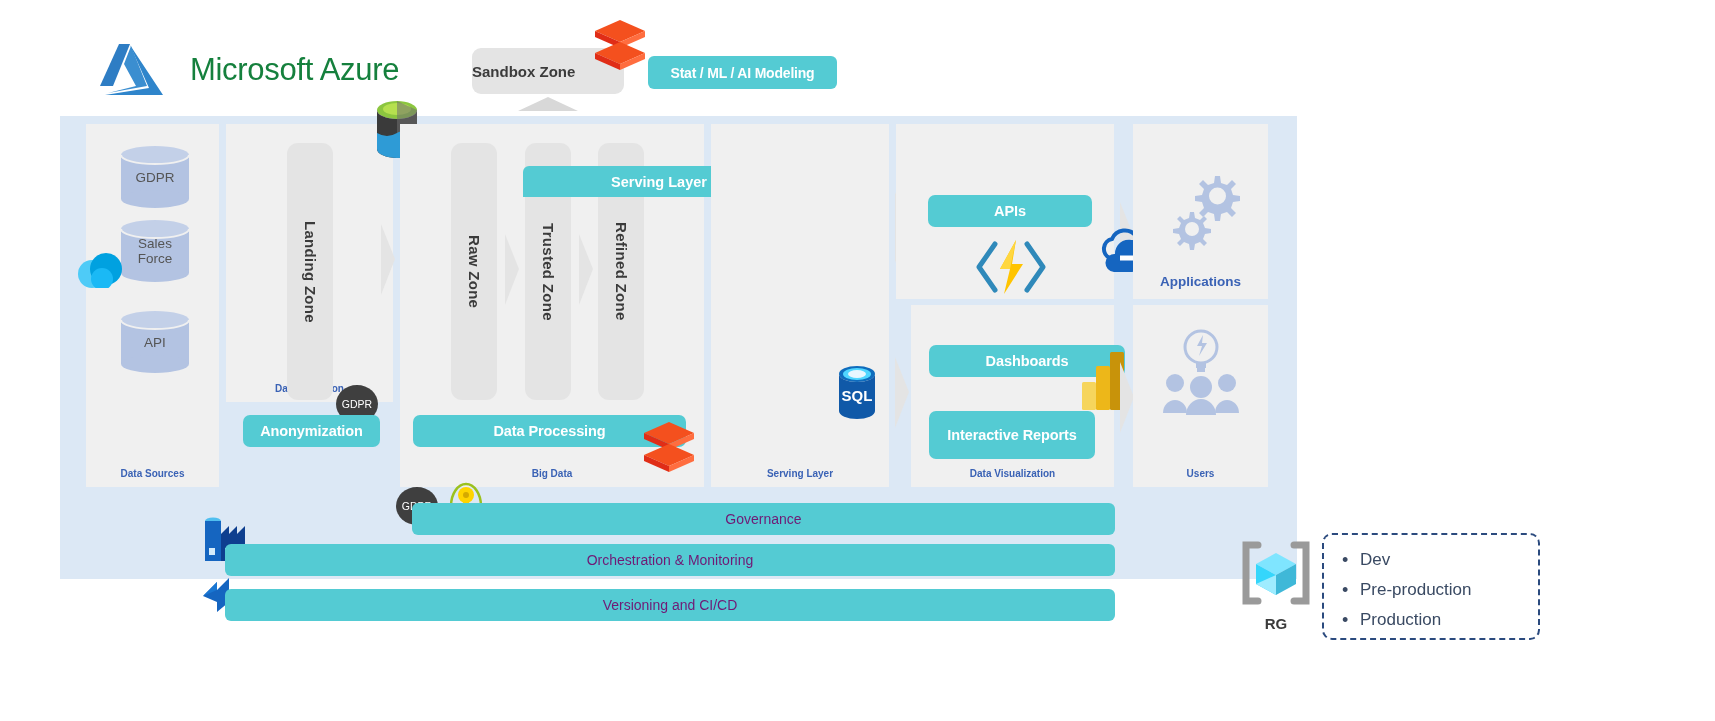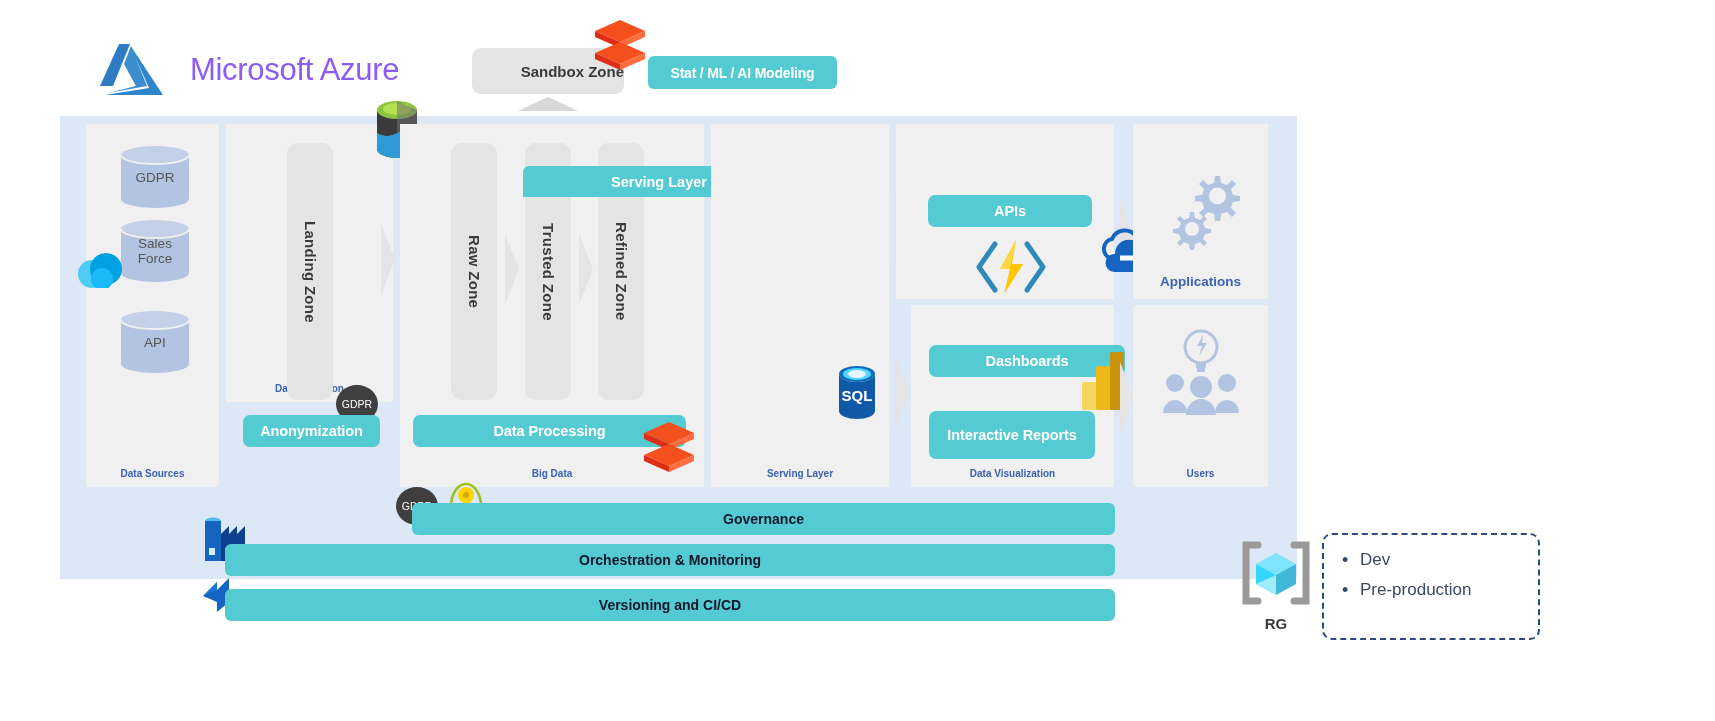--- a/index.html
+++ b/index.html
@@ -5,27 +5,27 @@
   * { box-sizing: border-box; margin:0; padding:0; }
   body {
     width:1715px; height:721px; background:#ffffff;
     font-family:"Liberation Sans", sans-serif; position:relative; overflow:hidden;
   }
   .canvas { position:absolute; left:0; top:0; width:1715px; height:721px; }
 
   
   .azure-logo { position:absolute; left:100px; top:42px; display:flex; align-items:center; gap:14px; }
   .azure-mark { width:76px; height:56px; }
-  .azure-text { font-size:31px; color:#8b5cf6; font-weight:400; letter-spacing:-0.3px; }
+  .azure-text { font-size:31px; color:#15803d; font-weight:400; letter-spacing:-0.3px; }
 
   
   .sandbox-box {
     position:absolute; left:472px; top:48px; width:152px; height:46px;
     background:#e4e4e4; border-radius:9px;
-    display:flex; align-items:center; justify-content:flex-end;
+    display:flex; align-items:center; justify-content:flex-start;
   }
   .sandbox-box span { font-size:15px; font-weight:bold; color:#3b3b3b; }
   .sandbox-tail { position:absolute; left:518px; top:97px; width:60px; height:14px; }
   .databricks-top { position:absolute; left:592px; top:18px; width:56px; height:52px; }
   .statml {
     position:absolute; left:648px; top:56px; width:189px; height:33px;
     background:#54cbd3; border-radius:6px; display:flex; align-items:center; justify-content:center;
   }
   .statml span { font-size:14px; font-weight:bold; color:#fff; letter-spacing:-0.2px; }
 
@@ -74,21 +74,21 @@
   .cyl-label {
     position:absolute; width:100%; text-align:center; font-size:13.5px;
     color:#555; line-height:15px; top:50%; transform:translateY(-50%);
   }
 
   
   .bar {
     position:absolute; height:32px; background:#54cbd3; border-radius:6px;
     display:flex; align-items:center; justify-content:center;
   }
-  .bar span { font-size:14px; font-weight:bold; color:#0f172a; }
+  .bar span { font-size:14px; font-weight:normal; color:#701a75; }
 
   
   .serving-h {
     position:absolute; left:523px; top:166px; width:272px; height:31px;
     background:#54cbd3; border-radius:6px 6px 0 0;
     display:flex; align-items:center; justify-content:center;
   }
   .serving-h span { font-size:14.5px; font-weight:bold; color:#fff; }
   .serving-v {
     position:absolute; left:787px; top:166px; width:31px; height:285px;
@@ -380,16 +380,17 @@
       <path d="M58 27 L38 38 L38 58 L58 47 Z" fill="#3fb8d8"></path>
       <path d="M38 38 L18 47 L38 58 Z" fill="#9fecff"></path>
     </svg>
     <div class="rg-label">RG</div>
   </div>
 
   <div class="envbox">
     <ul>
       <li>Dev</li>
       <li>Pre-production</li>
+      <li>Production</li>
     </ul>
   </div>
 
 </div>
 
 </body></html>

